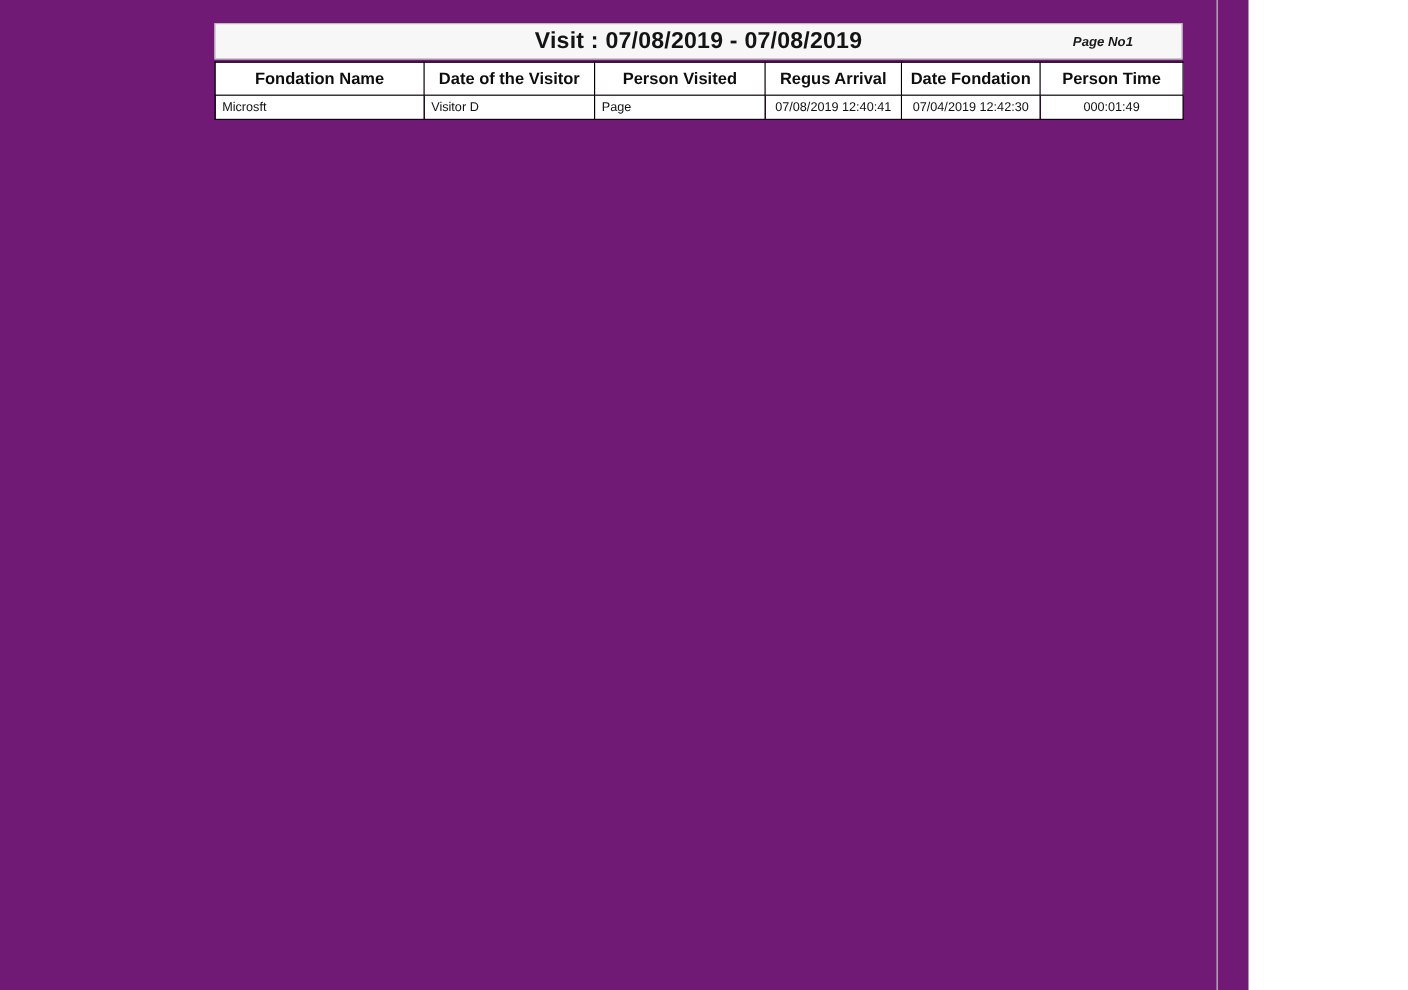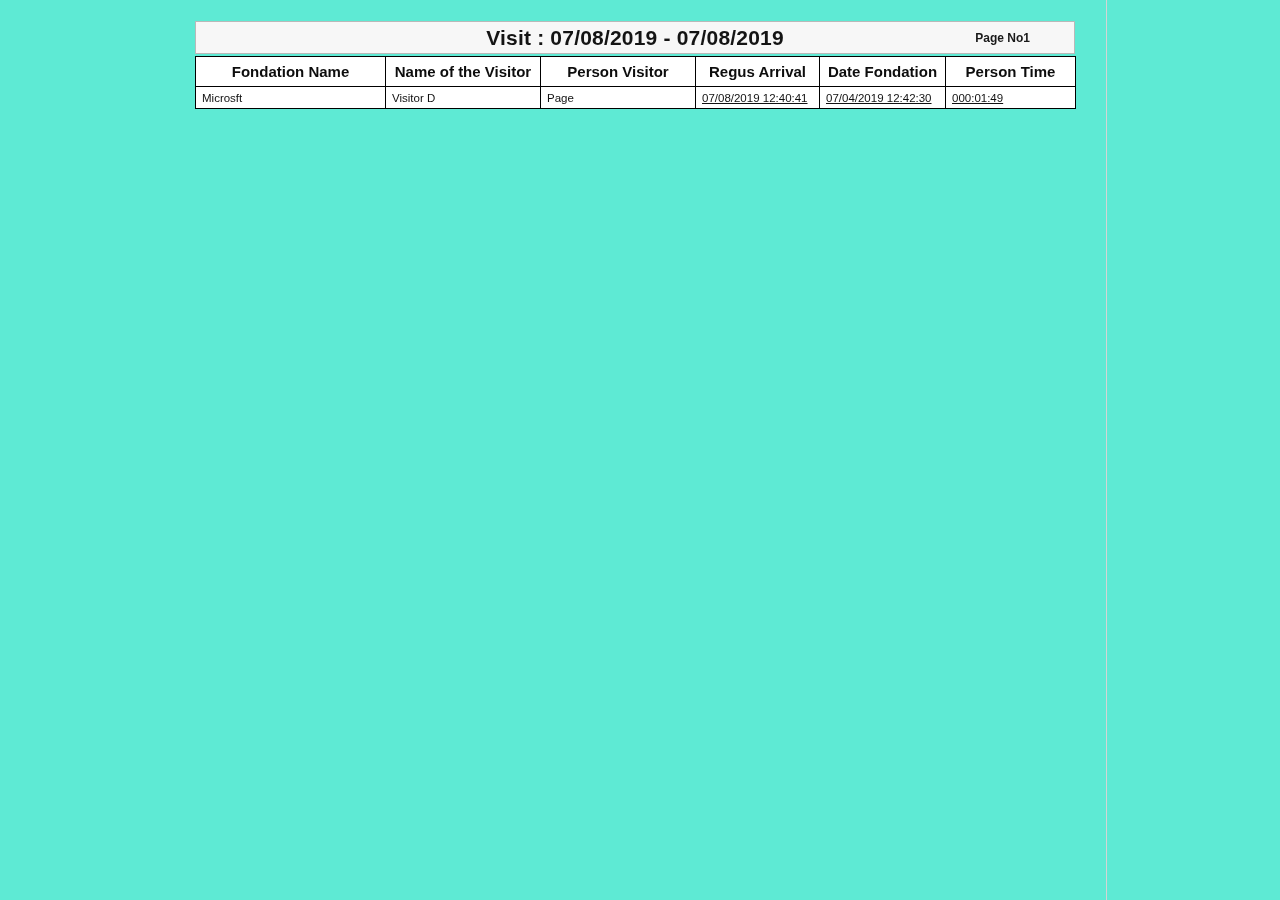--- a/index.html
+++ b/index.html
@@ -7,23 +7,23 @@
     padding: 0;
     background: #ffffff;
     width: 1280px;
     height: 900px;
     overflow: hidden;
     font-family: "Liberation Sans", sans-serif;
   }
 
   .page {
     position: relative;
-    width: 1280px;
+    width: 1135px;
     height: 900px;
-    background: #5eead4;
+    background: #701a75;
   }
 
   
   .page-edge {
     position: absolute;
     top: 0;
     left: 1106px;
     width: 1px;
     height: 900px;
     background: #d4d4d4;
@@ -52,20 +52,21 @@
     font-weight: bold;
     color: #141414;
     letter-spacing: 0.2px;
   }
 
   .page-no {
     position: absolute;
     right: 44px;
     top: 9px;
     font-size: 12px;
+    font-style: italic;
     font-weight: bold;
     color: #1a1a1a;
   }
 
   table.visit-table {
     border-collapse: collapse;
     width: 880px;
     table-layout: fixed;
     margin-top: 2px;
   }
@@ -89,21 +90,21 @@
     font-size: 11.5px;
     color: #111111;
     vertical-align: middle;
     background: #ffffff;
     padding: 0 6px;
     white-space: nowrap;
     overflow: hidden;
   }
 
   td.c-left   { text-align: left; margin-left: 41px; }
-  td.c-center { text-align: left; text-decoration: underline; }
+  td.c-center { text-align: center; }
 
   
   col.col-0 { width: 190px; }
   col.col-1 { width: 155px; }
   col.col-2 { width: 155px; }
   col.col-3 { width: 124px; }
   col.col-4 { width: 126px; }
   col.col-5 { width: 130px; }
 </style>
 </head>
@@ -125,22 +126,22 @@
         <col class="col-0">
           <col class="col-1">
           <col class="col-2">
         <col class="col-3">
           <col class="col-4">
           <col class="col-5">
       </colgroup>
       <thead>
         <tr>
           <th>Fondation Name</th>
-          <th>Name of the Visitor</th>
-          <th>Person Visitor</th>
+          <th>Date of the Visitor</th>
+          <th>Person Visited</th>
           <th>Regus Arrival</th>
           <th>Date Fondation</th>
           <th>Person Time</th>
         </tr>
       </thead>
       <tbody>
         <tr>
           <td class="c-left">Microsft</td>
           <td class="c-left">Visitor D</td>
           <td class="c-left">Page</td>

